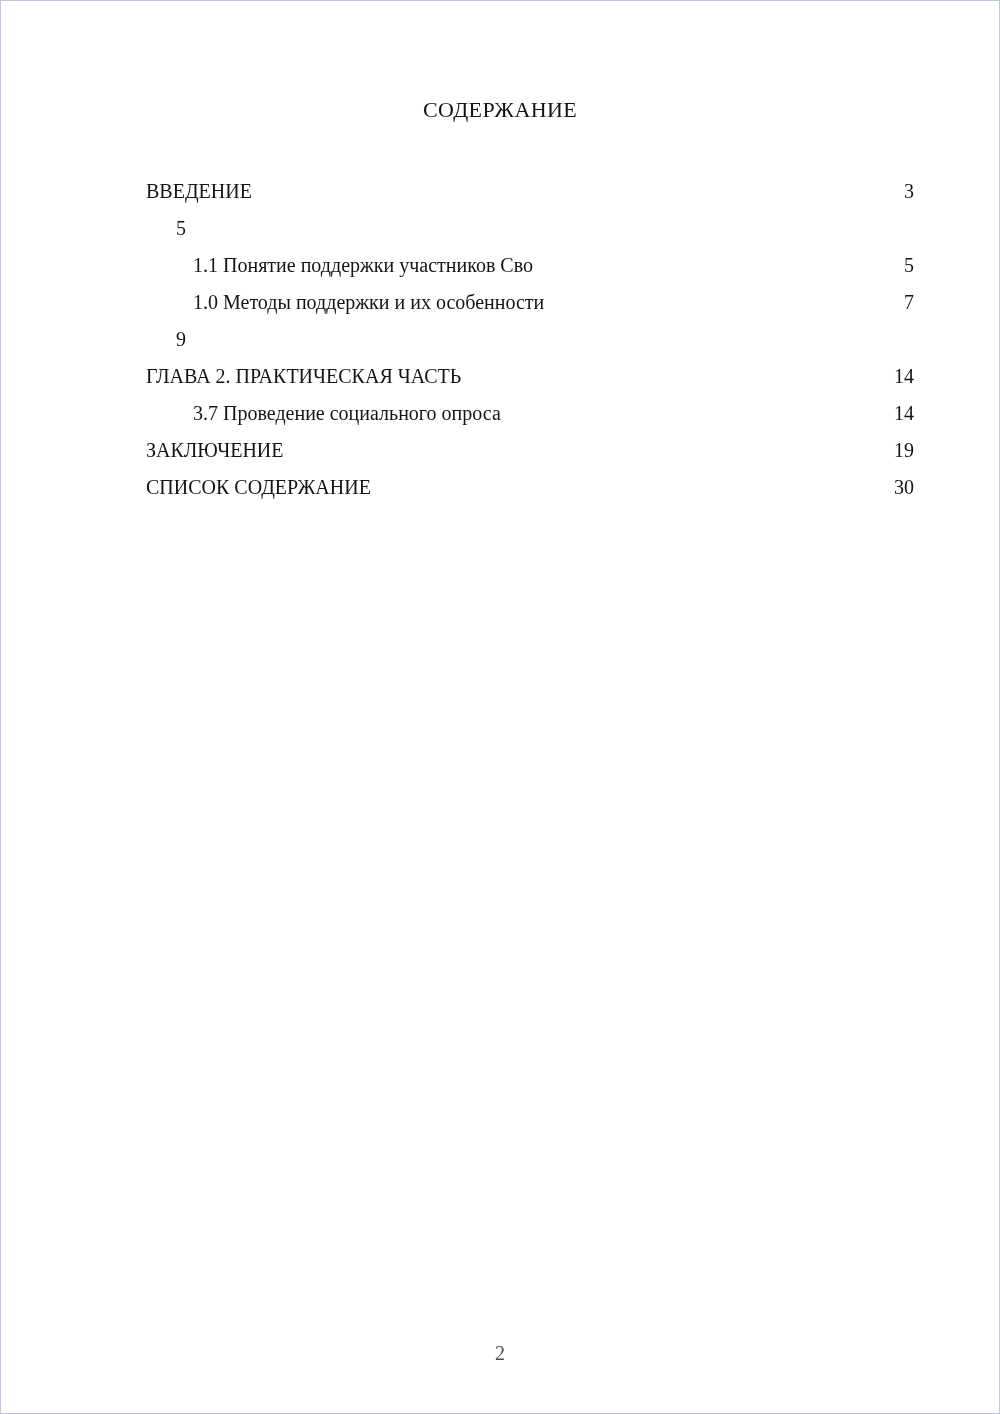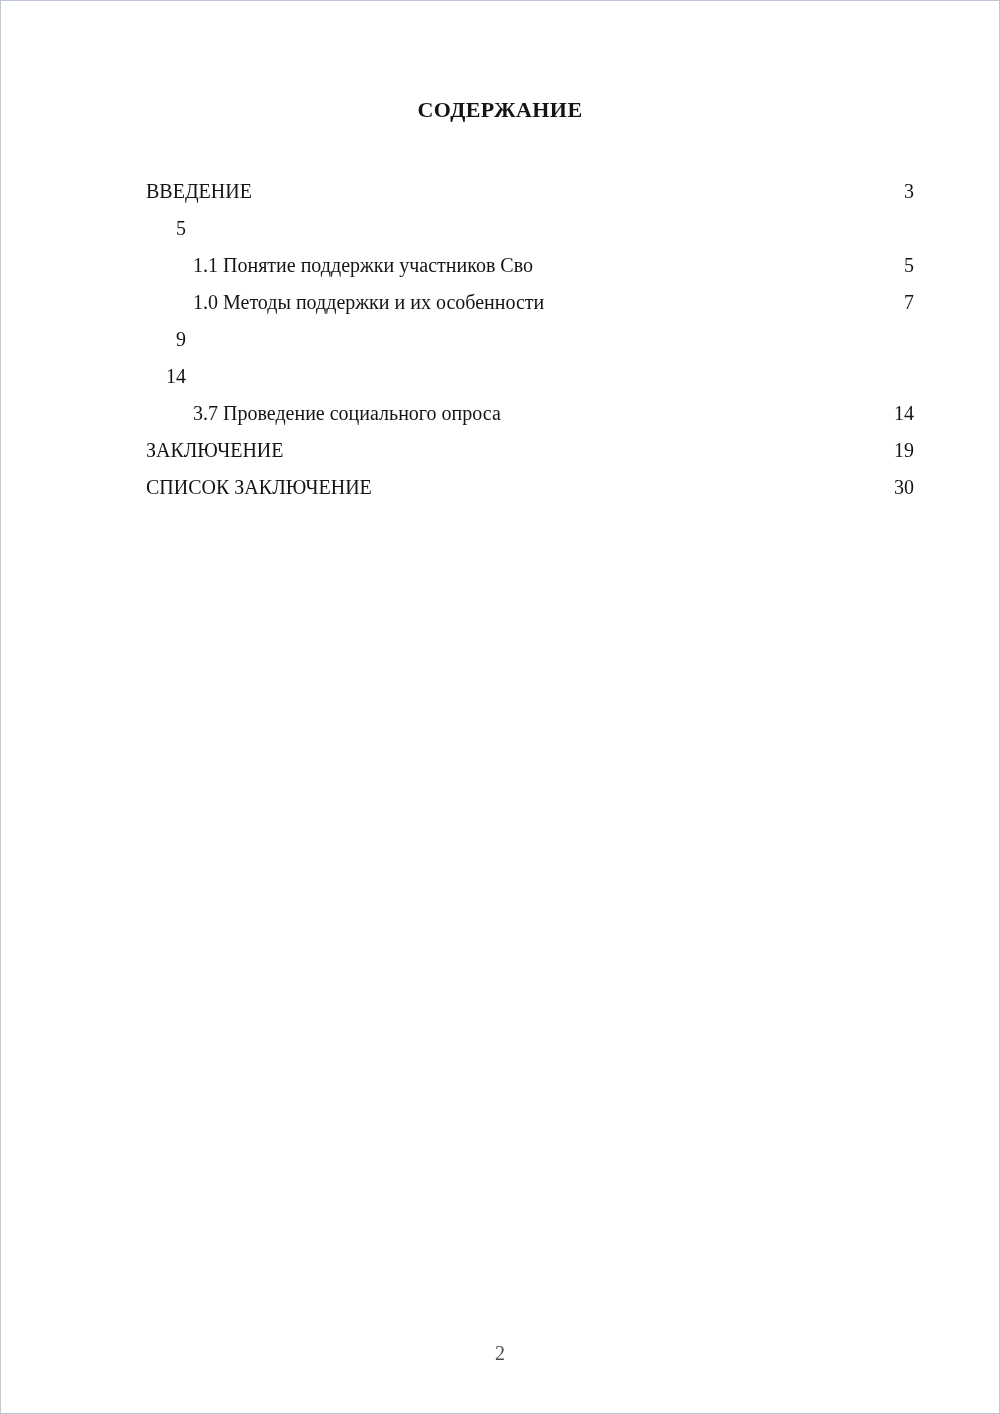--- a/index.html
+++ b/index.html
@@ -15,21 +15,21 @@
     background: #ffffff;
     border: 1px solid #bdc7d8;
     font-family: "Liberation Serif", "DejaVu Serif", serif;
     color: #141414;
     overflow: hidden;
   }
   .doc-title {
     margin-top: 96px;
     text-align: center;
     font-size: 22px;
-    font-weight: bold;
+    font-weight: normal;
     letter-spacing: 0.4px;
   }
   .toc {
     margin: 50px 85px 0 145px;
   }
   .toc-row {
     display: flex;
     justify-content: space-between;
     align-items: baseline;
     font-size: 20px;
@@ -85,36 +85,37 @@
       <span class="label">1.0 Методы поддержки и их особенности</span>
       <span class="pagenum">7</span>
     </div>
 
     <div class="toc-row indent">
       <span class="pagenum">9</span>
     </div>
 
 
     <div class="toc-row">
+      <span class="label">ГЛАВА 2. ПРАКТИЧЕСКАЯ ЧАСТЬ</span>
       <span class="pagenum">14</span>
     </div>
 
     <div class="toc-row indent">
       <span class="label">3.7 Проведение социального опроса</span>
       <span class="pagenum">14</span>
     </div>
 
 
     <div class="toc-row">
       <span class="label">ЗАКЛЮЧЕНИЕ</span>
       <span class="pagenum">19</span>
     </div>
 
     <div class="toc-row">
-      <span class="label">СПИСОК ЗАКЛЮЧЕНИЕ</span>
+      <span class="label">СПИСОК СОДЕРЖАНИЕ</span>
       <span class="pagenum">30</span>
     </div>
 
   </div>
 
   <div class="footer">2</div>
 
 </div>
 
 </body></html>

